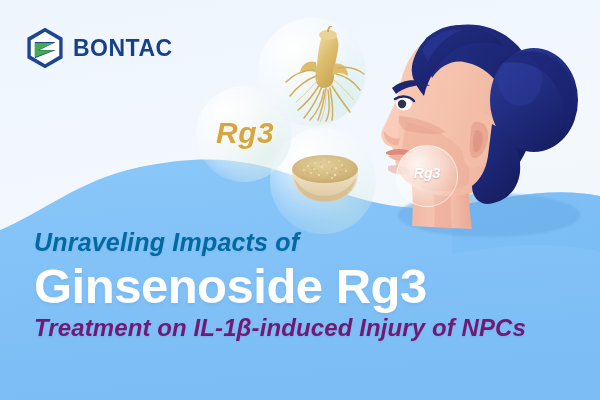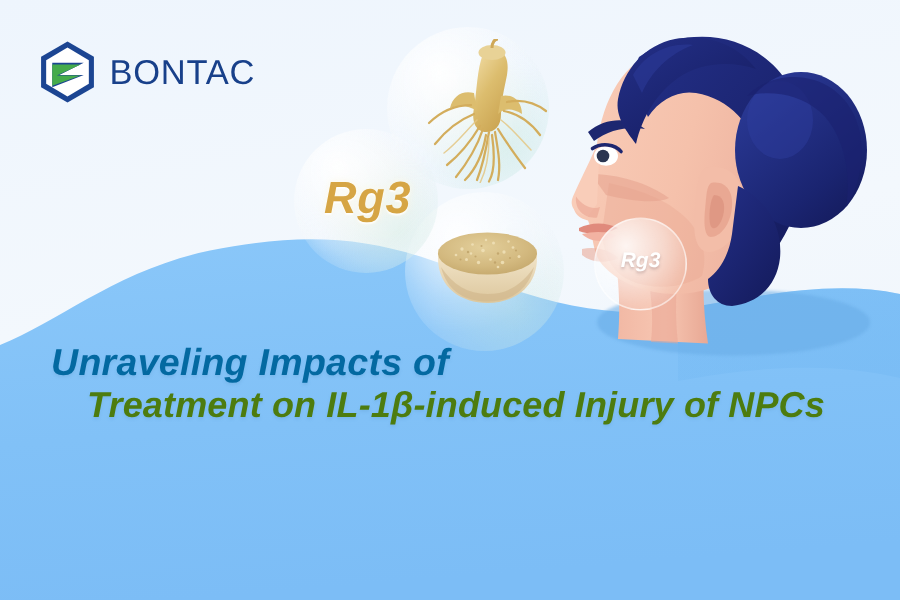--- a/index.html
+++ b/index.html
@@ -35,21 +35,21 @@
     position: absolute;
     left: 26px;
     top: 27px;
     display: flex;
     align-items: center;
     gap: 9px;
   }
   .logo-mark { width: 38px; height: 42px; display: block; }
   .logo-word {
     font-size: 23px;
-    font-weight: 400;
+    font-weight: 700;
     letter-spacing: 0.5px;
     color: #18408a;
     line-height: 1;
     position: relative;
     white-space: nowrap;
   }
 
   
   .bubble {
     position: absolute;
@@ -155,26 +155,25 @@
     color: #ffffff;
     letter-spacing: -0.5px;
     line-height: 1.05;
     margin: 4px 0 2px 0;
     text-shadow: 0 2px 3px rgba(90,150,200,0.22);
   }
   .h-sub {
     font-size: 24px;
     font-style: italic;
     font-weight: 700;
-    color: #4d7c0f;
+    color: #701a75;
     letter-spacing: 0.1px;
     line-height: 1.15;
     margin: 0;
     text-shadow: 0 1px 2px rgba(90,150,200,0.25);
-    text-align: center;
   }
 </style>
 </head>
 <body>
 
 <div id="poster">
 
   <div class="bg-top"></div>
 
   <svg class="bg-wave" viewBox="0 0 600 400" preserveAspectRatio="none">
@@ -376,16 +375,17 @@
         <circle cx="42" cy="23" r="0.8"></circle>
       <circle cx="19" cy="21" r="0.7"></circle>
         <circle cx="56" cy="15" r="0.7"></circle>
     </g>
   </svg>
 
   <div class="rg3-gold">Rg3</div>
 
   <div class="headline">
     <div class="h-eyebrow">Unraveling Impacts of</div>
+    <div class="h-main">Ginsenoside Rg3</div>
     <div class="h-sub">Treatment on IL-1β-induced Injury of NPCs</div>
   </div>
 
 </div>
 
 </body></html>

